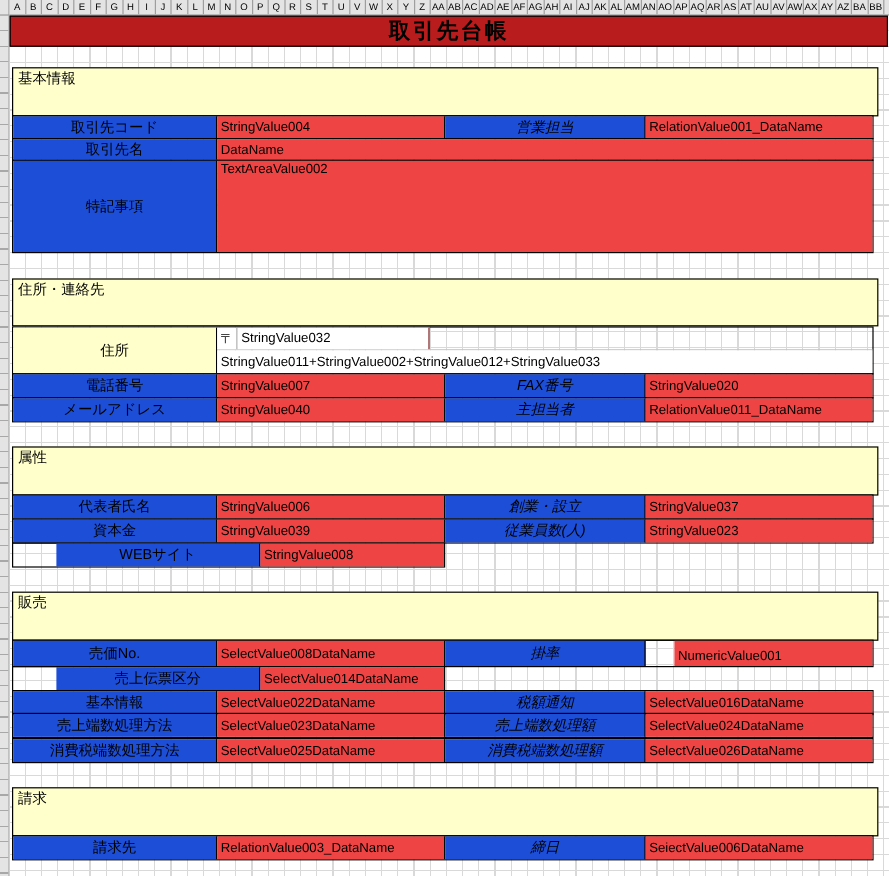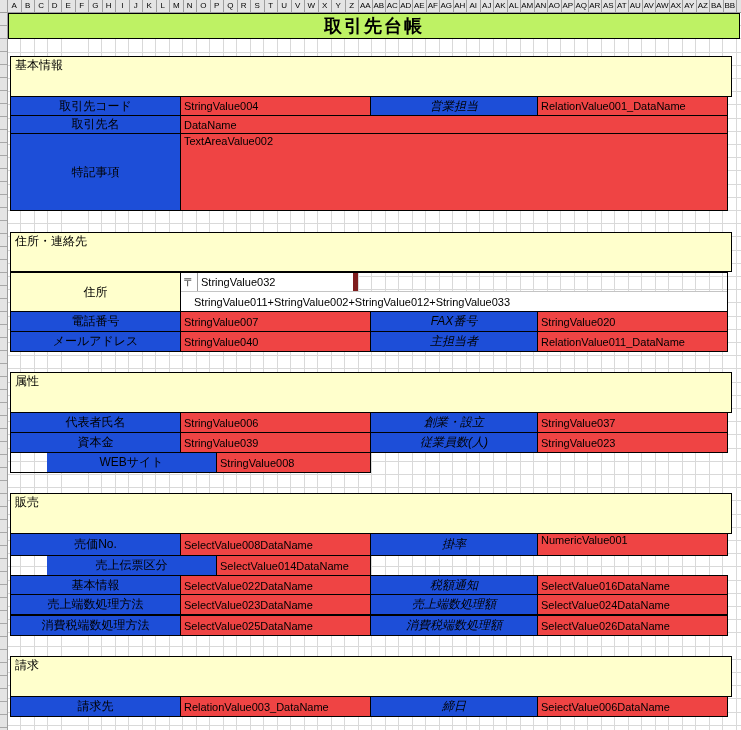--- a/index.html
+++ b/index.html
@@ -19,21 +19,21 @@
     font-size:8px;line-height:11px;text-align:center;color:#000;
     border-right:1px solid #9e9e9e;}
   #row-strip{left:0;top:13px;width:8px;height:717px;box-sizing:border-box;
     background:repeating-linear-gradient(to bottom,#e4e4e4 0 12px,#a8a8a8 12px 13px);
     border-right:1px solid #9e9e9e;}
   #sheet{left:8px;top:13px;width:733px;height:717px;
     background-image:
       repeating-linear-gradient(to right,transparent 0 12.5px,#d9d9d9 12.5px 13.5px),
       repeating-linear-gradient(to bottom,transparent 0 12.2px,#d9d9d9 12.2px 13.2px);}
   
-  #title-box{left:8px;top:13px;width:732px;height:26px;background:#bef264;
+  #title-box{left:8px;top:13px;width:732px;height:26px;background:#b91c1c;
     border:1px solid #000;box-sizing:border-box;
     display:flex;align-items:center;justify-content:center;}
   #title-box span{font-size:18px;font-weight:bold;letter-spacing:2px;}
   
   .band{position:absolute;left:10px;width:722px;height:41px;background:#ffffcc;
     border:1px solid #000;box-sizing:border-box;display:flex;align-items:flex-start;
     padding-left:4px;font-size:12px;}
   
   .row{position:absolute;left:10px;width:718px;display:flex;
     border:1px solid #000;box-sizing:border-box;background:transparent;}
@@ -41,35 +41,35 @@
   .cell{box-sizing:border-box;height:100%;display:flex;align-items:center;
     overflow:hidden;white-space:nowrap;}
   .lbl{background:#1d4ed8;justify-content:center;font-size:12px;border-right:1px solid #000;}
   .val{background:#ef4444;font-size:11px;padding-left:3px;border-right:1px solid #000;}
   .w-l1{flex:0 0 170px;}
   .w-v1{flex:0 0 190px;}
   .w-l2{flex:0 0 167px;font-style:italic;}
   .w-v2{flex:1 1 auto;border-right:none;}
   .val.full{flex:1 1 auto;border-right:none;}
   .top-align{align-items:flex-start;padding-top:1px;}
-  .bottom-align{align-items:flex-start;padding-bottom:2px;}
+  .bottom-align{align-items:flex-end;padding-bottom:2px;margin-left:24px;}
   
   #addr-row{position:absolute;left:10px;top:272px;width:718px;height:40px;
     border:1px solid #000;box-sizing:border-box;}
   .addr-label{position:absolute;left:0;top:0;bottom:0;width:170px;background:#ffffcc;
     border-right:1px solid #000;box-sizing:border-box;
     display:flex;align-items:center;justify-content:center;font-size:12px;}
   .addr-a{position:absolute;left:170px;top:0;right:0;height:19px;
     border-bottom:1px solid #c4c4c4;box-sizing:border-box;display:flex;}
   .postal-mark{flex:0 0 17px;background:#fff;border-right:1px solid #9e9e9e;
     box-sizing:border-box;font-size:11px;display:flex;align-items:center;justify-content:center;}
-  .postal-val{flex:0 0 160px;background:#fff;border-right:5px solid #7f1d1d;
+  .postal-val{flex:0 0 160px;background:#fff;border-right:1px solid #7f1d1d;
     box-sizing:border-box;font-size:11px;display:flex;align-items:center;padding-left:3px;}
   .addr-b{position:absolute;left:170px;top:19px;right:0;bottom:0;background:#fff;
-    font-size:11px;display:flex;align-items:center;padding-left:13px;}
+    font-size:11px;display:flex;align-items:center;padding-left:3px;}
 </style>
 </head>
 <body>
 
 <div id="corner" class="abs"></div>
 <div id="col-headers" class="abs">
     <span class="col-h">A</span>
     <span class="col-h">B</span>
     <span class="col-h">C</span>
     <span class="col-h">D</span>

